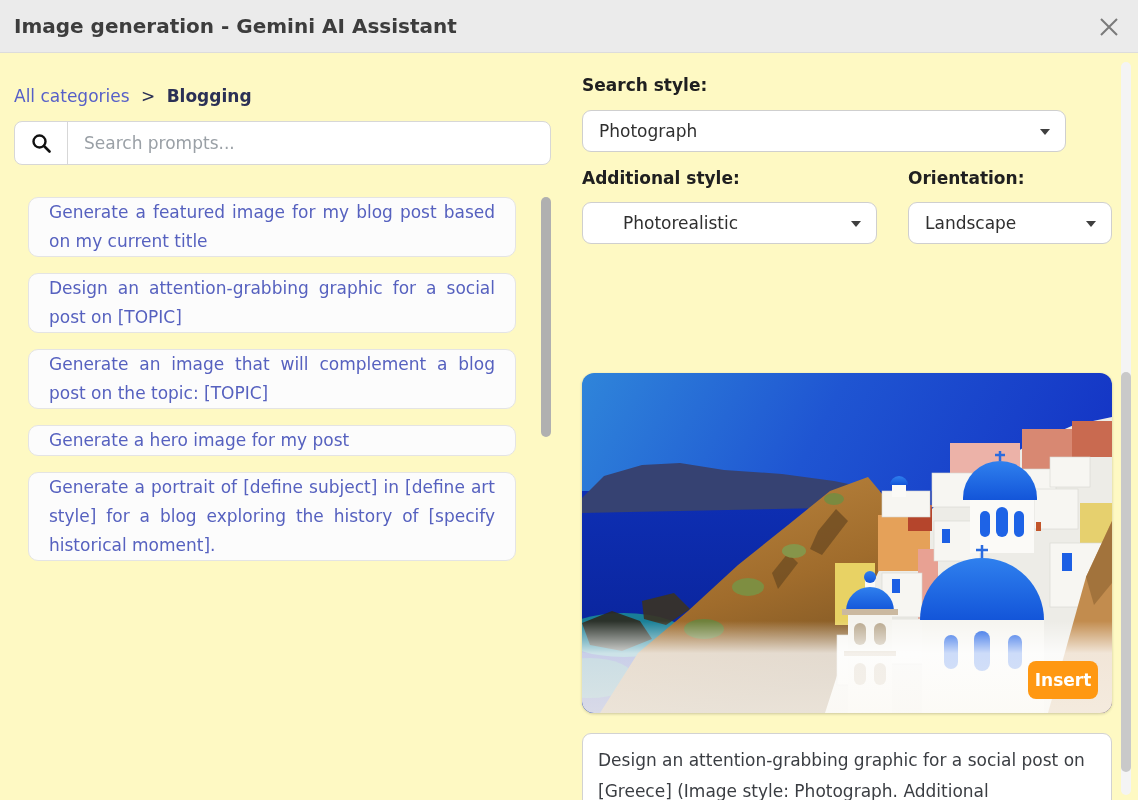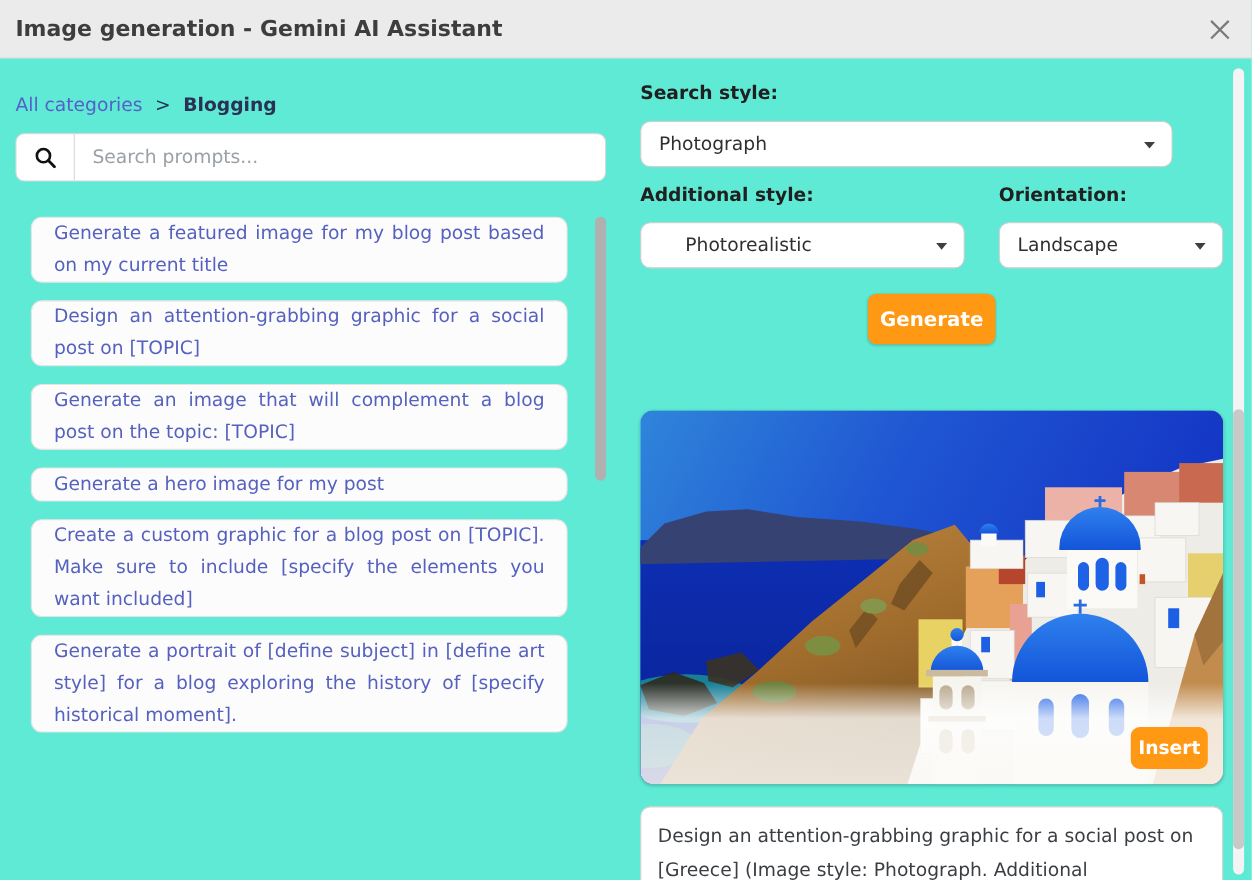--- a/index.html
+++ b/index.html
@@ -1,18 +1,18 @@
 <!DOCTYPE html>
 <html><head>
 <meta charset="utf-8">
 <style>
   * { margin:0; padding:0; box-sizing:border-box; }
   html,body { width:1138px; height:800px; overflow:hidden; }
   body { font-family:"DejaVu Sans","Liberation Sans",sans-serif; background:#ffffff; }
-  .dialog { position:relative; width:1138px; height:800px; background:#5eead4; }
+  .dialog { position:relative; width:1138px; height:800px; background:#fef9c3; }
 
   
   .header { position:absolute; left:0; top:0; width:1138px; height:53px;
             background:#ebebeb; border-bottom:1px solid #dcdcdc;
             display:flex; align-items:center; }
   .header-title { margin-left:14px; font-size:20px; font-weight:700; color:#3d3d3d; }
   .close-btn { position:absolute; right:16px; top:14px; width:26px; height:26px;
                cursor:pointer; display:flex; align-items:center; justify-content:center; }
 
   
@@ -111,21 +111,20 @@
         </svg>
       </div>
       <input type="text" placeholder="Search prompts..." style="">
     </div>
 
     <div class="prompt-list">
       <div class="prompt-card">Generate a featured image for my blog post based on my current title</div>
       <div class="prompt-card">Design an attention-grabbing graphic for a social post on [TOPIC]</div>
       <div class="prompt-card">Generate an image that will complement a blog post on the topic: [TOPIC]</div>
       <div class="prompt-card">Generate a hero image for my post</div>
-      <div class="prompt-card">Create a custom graphic for a blog post on [TOPIC]. Make sure to include [specify the elements you want included]</div>
       <div class="prompt-card">Generate a portrait of [define subject] in [define art style] for a blog exploring the history of [specify historical moment].</div>
     </div>
 
     <div class="list-scroll-thumb"></div>
   </div>
 
   <div class="right-panel">
 
     <div class="field-label lbl-image-style">Search style:</div>
     <div class="select sel-style">
@@ -138,21 +137,20 @@
       <span>Photorealistic</span>
       <span class="caret"></span>
     </div>
 
     <div class="field-label lbl-orientation">Orientation:</div>
     <div class="select sel-orientation">
       <span>Landscape</span>
       <span class="caret"></span>
     </div>
 
-    <button class="generate-btn">Generate</button>
 
     <div class="result-image">
       <svg width="530" height="340" viewBox="0 0 530 340">
         <defs>
           <linearGradient id="skyG" x1="0" y1="0" x2="1" y2="0.35">
             <stop offset="0" stop-color="#2f85da"></stop>
             <stop offset="0.45" stop-color="#1f55d2"></stop>
             <stop offset="1" stop-color="#1332c4"></stop>
           </linearGradient>
           <linearGradient id="seaG" x1="0" y1="0" x2="0" y2="1">

